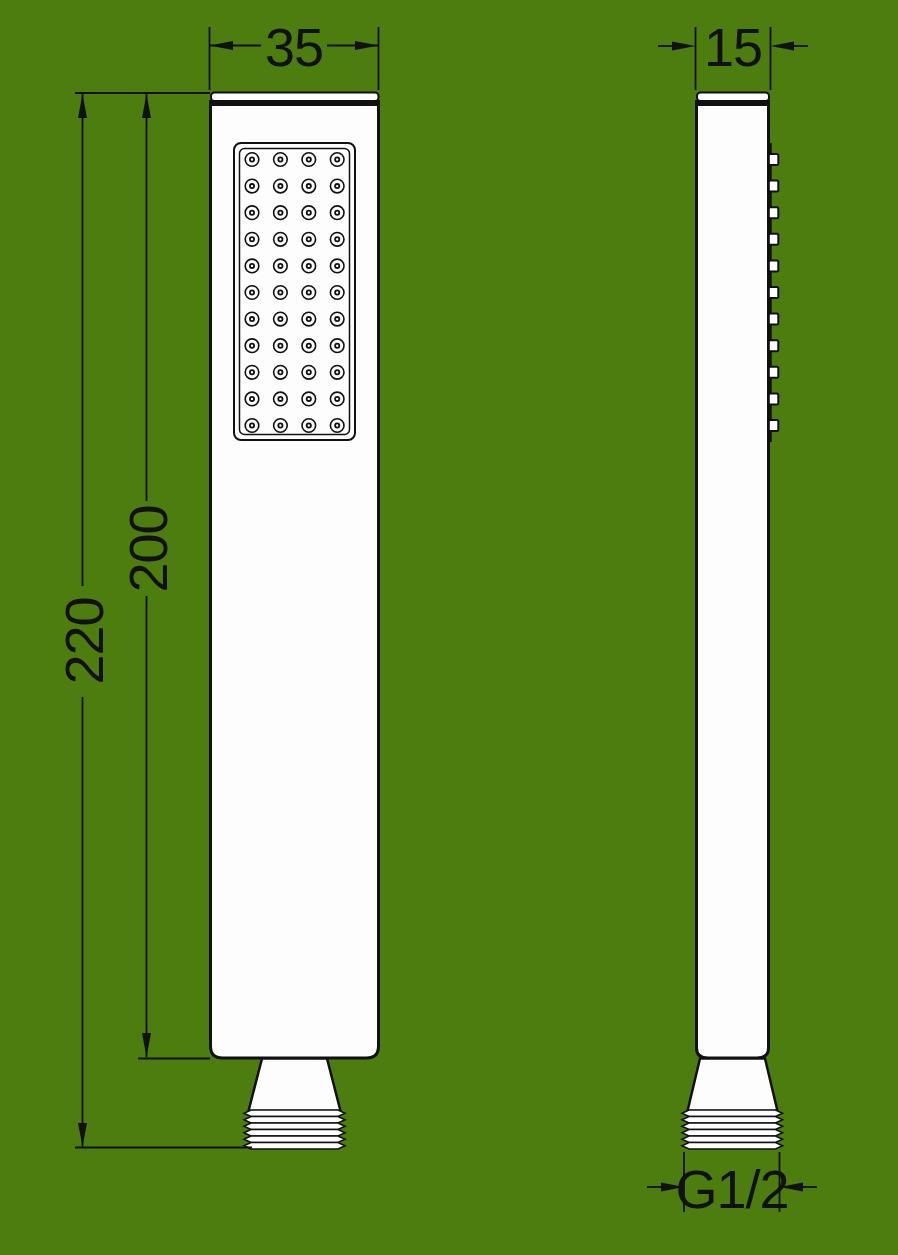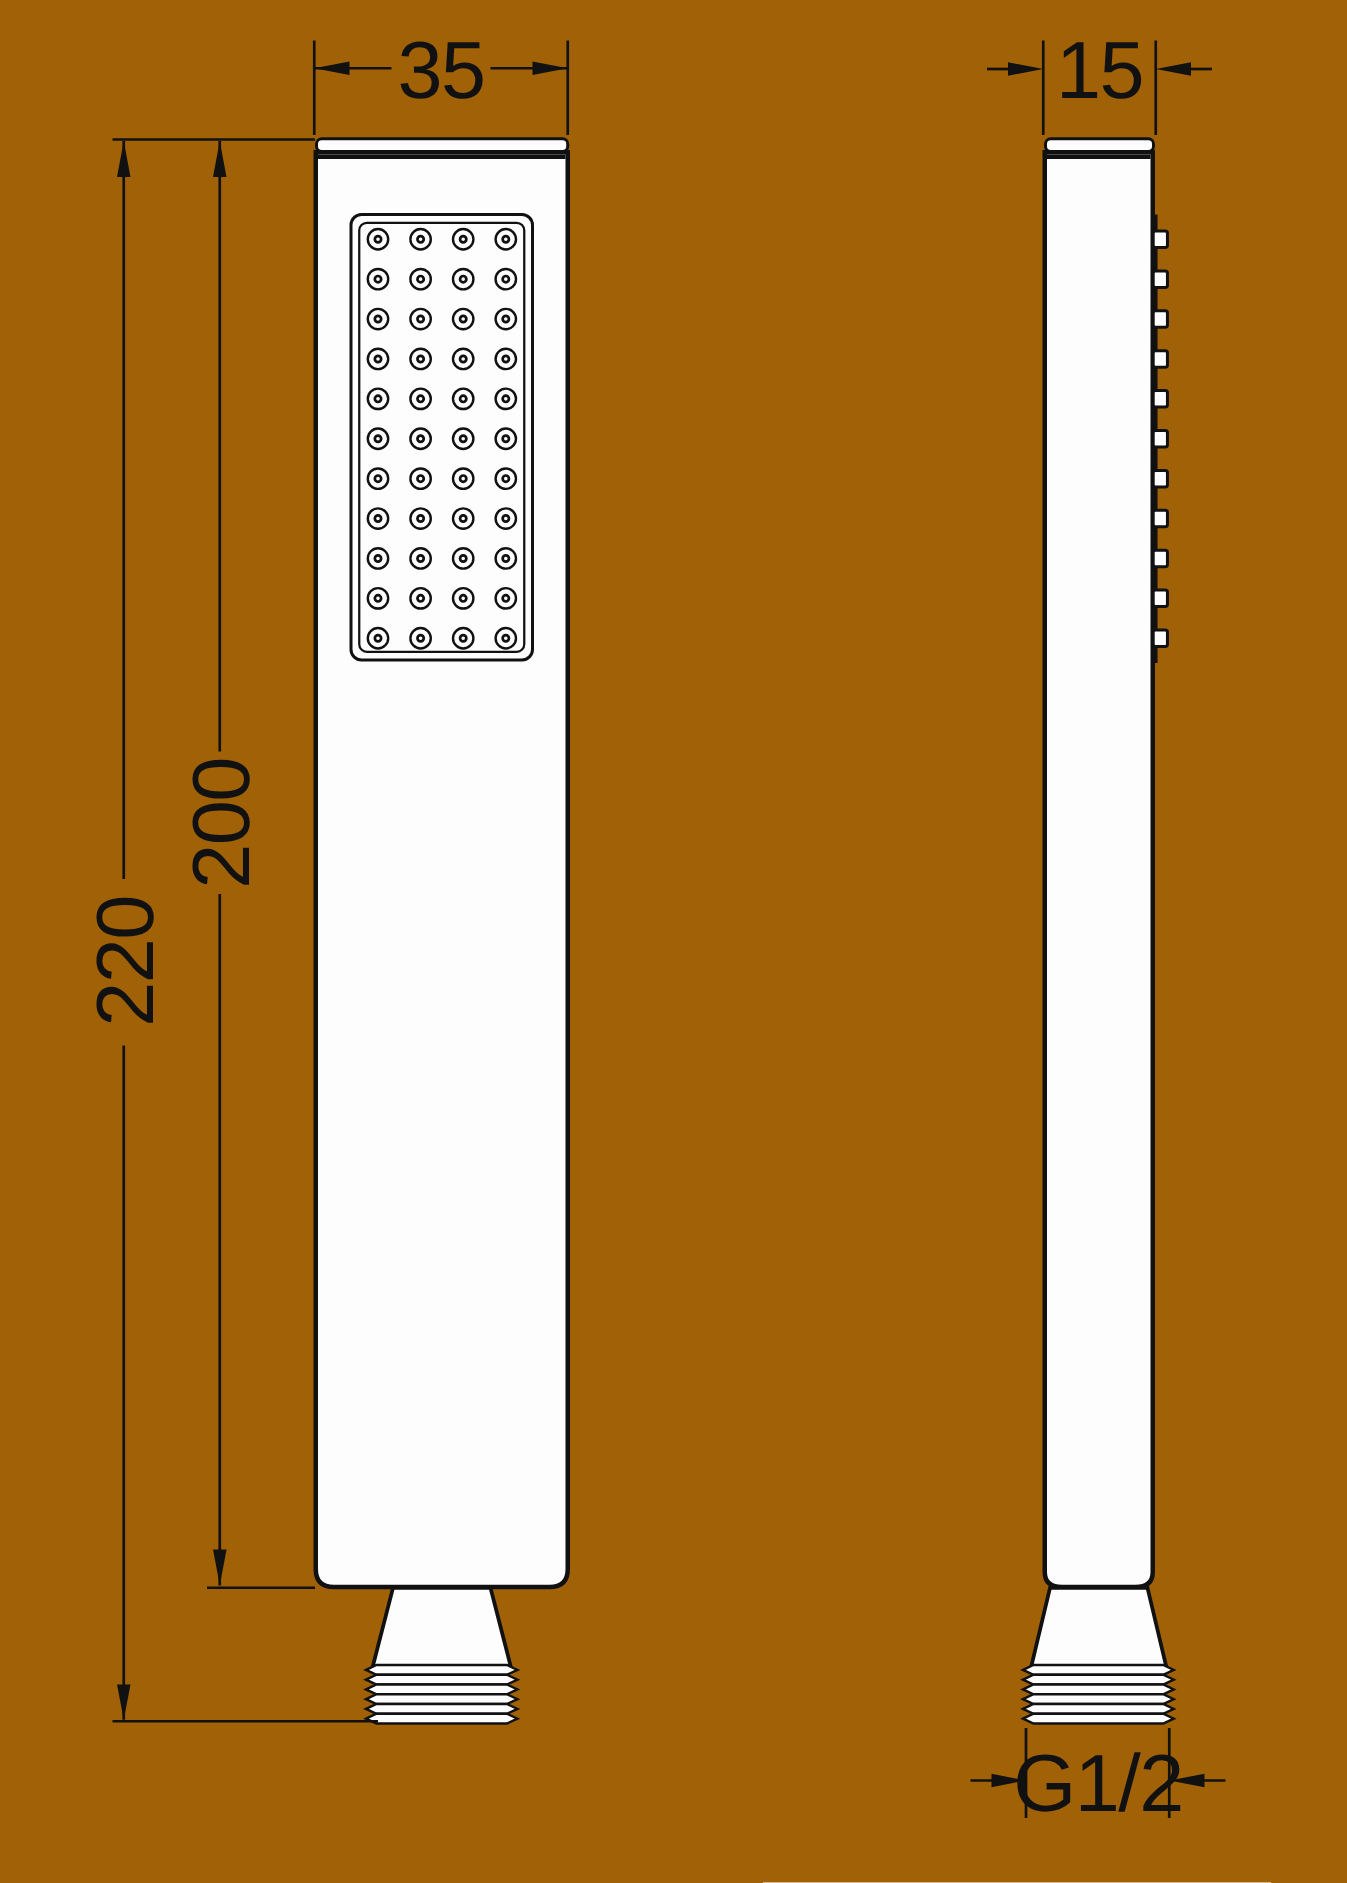--- a/index.html
+++ b/index.html
@@ -1,16 +1,16 @@
 <!DOCTYPE html>
 <html><head>
 <meta charset="utf-8">
 <style>
   html,body{margin:0;padding:0;background:#ffffff;}
-  .canvas{position:relative;width:898px;height:1255px;background:#a16207;overflow:hidden;
+  .canvas{position:relative;width:898px;height:1255px;background:#4d7c0f;overflow:hidden;
           font-family:"Liberation Sans", sans-serif;}
   svg{position:absolute;left:0;top:0;}
   .dim-text{font-family:"Liberation Sans", sans-serif;font-size:54px;font-weight:400;
             fill:#111;letter-spacing:-1px;}
 </style>
 </head>
 <body>
 
 <div class="canvas">
 <svg width="898" height="1255" viewBox="0 0 898 1255">

